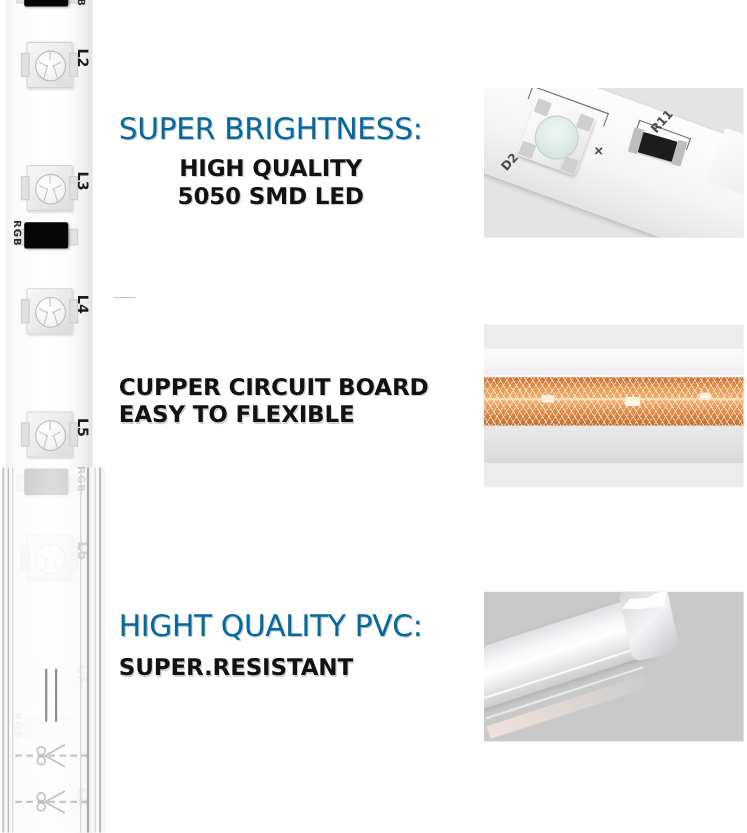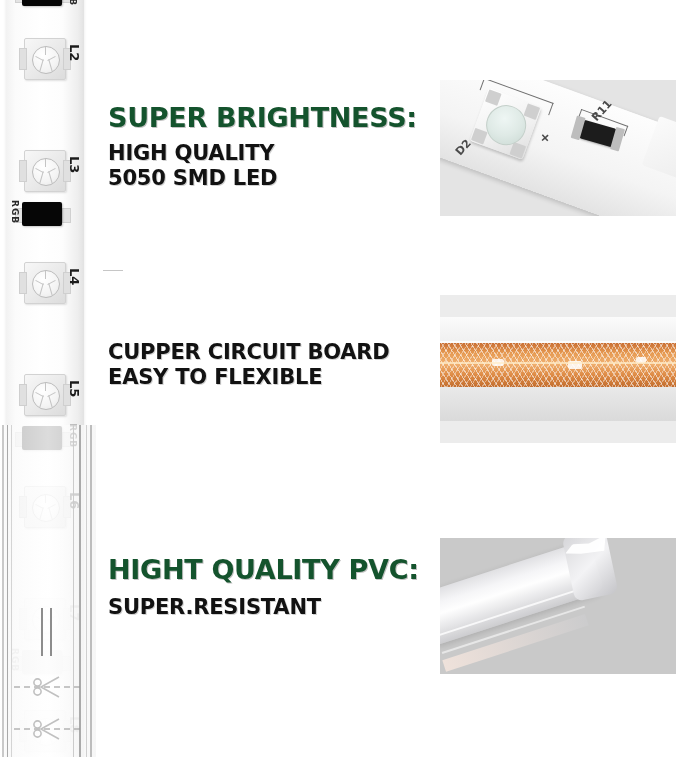--- a/index.html
+++ b/index.html
@@ -197,41 +197,41 @@
     left: 18px;
     top: 2px;
     width: 30px;
     height: 26px;
   }
 
   
   .block { position: absolute; left: 108px; }
   .heading {
     font-family: "DejaVu Sans", sans-serif;
-    font-weight: bold;
+    font-weight: normal;
     font-size: 27px;
-    color: #14532d;
+    color: #0369a1;
     letter-spacing: -0.3px;
     white-space: nowrap;
     text-shadow: 1px 1px 0 rgba(120,120,120,0.45);
     margin: 0;
   }
   .subline {
     font-family: "DejaVu Sans", sans-serif;
     font-weight: bold;
     font-size: 21px;
     color: #121212;
     letter-spacing: -0.2px;
     white-space: nowrap;
     line-height: 1.18;
     text-shadow: 1px 1px 0 rgba(140,140,140,0.40);
     margin: 0;
   }
   #block-1 { top: 102px; }
-  #block-1 .subline-wrap { margin-top: 8px; }
+  #block-1 .subline-wrap { margin-top: 8px; text-align: center; }
   #block-2 { top: 330px; }
   #block-2 .subline-wrap { margin-top: 10px; }
   #block-3 { top: 554px; }
   #block-3 .subline-wrap { margin-top: 10px; }
 
   
   #separator-tick {
     position: absolute;
     left: 103px;
     top: 270px;

